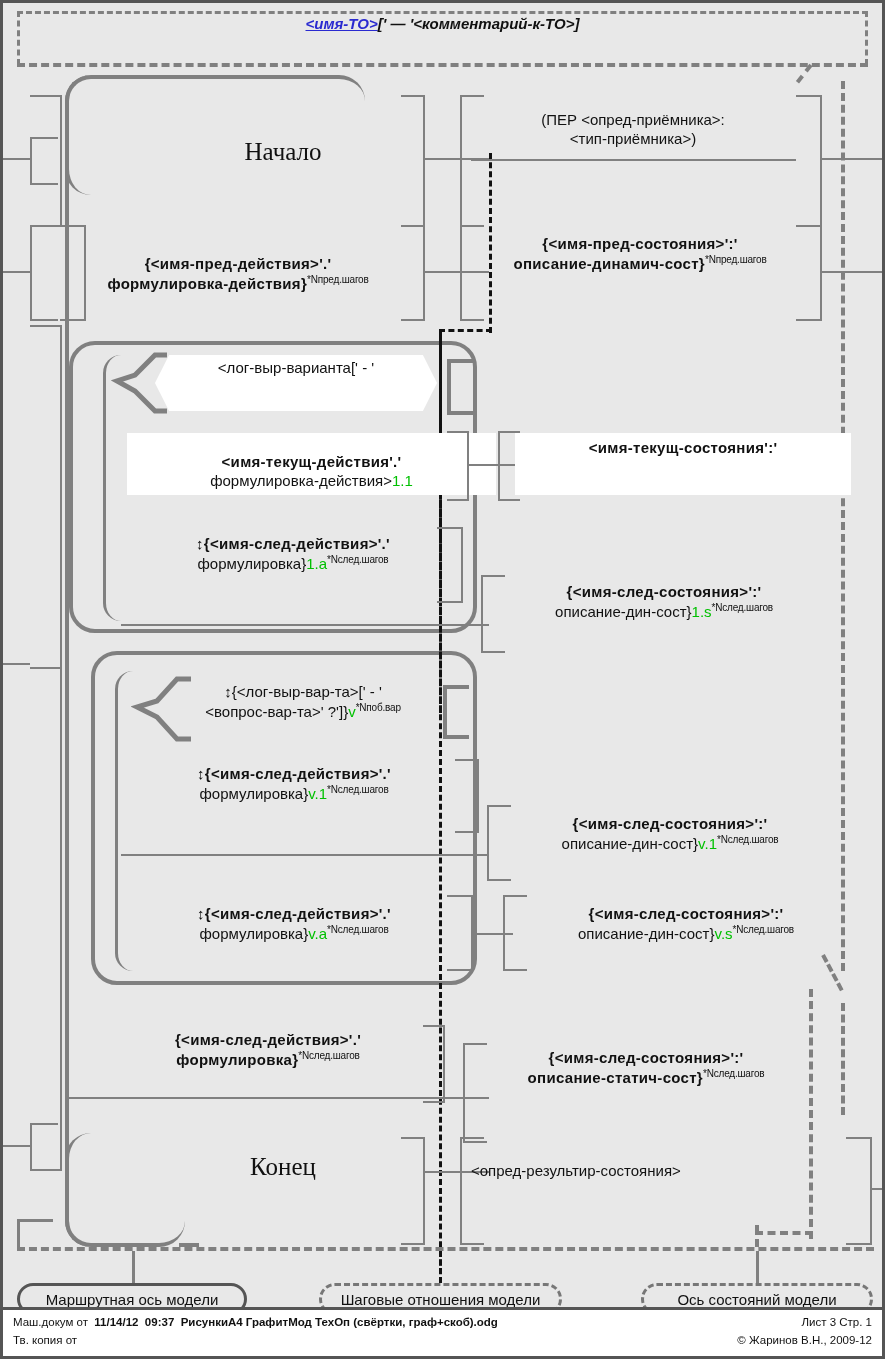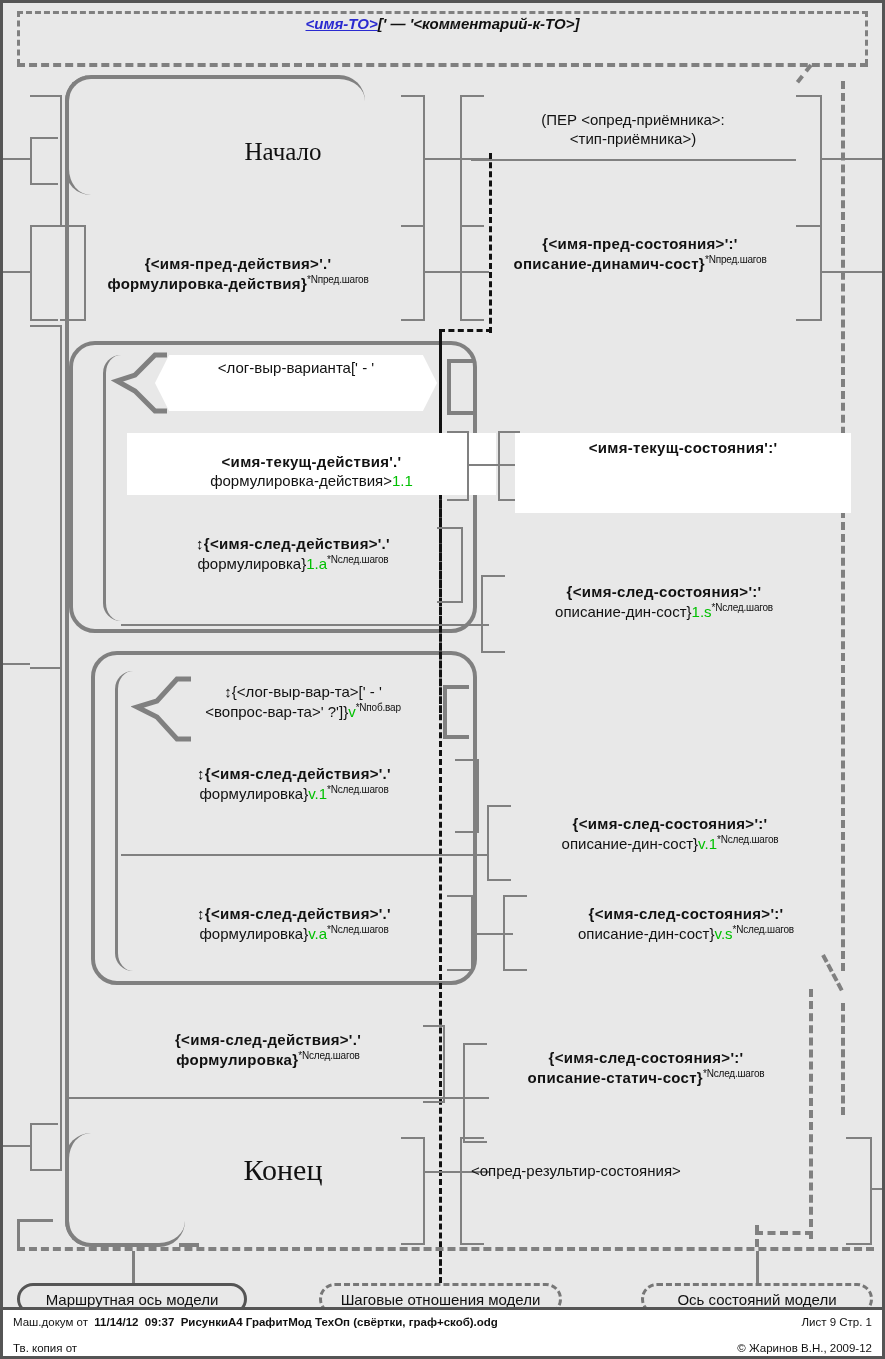--- a/index.html
+++ b/index.html
@@ -62,21 +62,21 @@
   .pill{position:absolute;height:32px;box-sizing:border-box;
         background:#e8e8e8;text-align:center;font-size:15px;line-height:28px;color:#111;}
   .pill.solid{border:3px solid #555;border-radius:16px;}
   .pill.dash{border:3px dashed #555;border-radius:16px;}
 
   
   #ftr{position:absolute;left:0;right:0;bottom:0;height:46px;background:#fff;
        border-top:3px solid #555;}
   #ftr .fl{position:absolute;left:10px;font-size:11.5px;color:#111;font-weight:bold;text-align:center;}
   #ftr .fr{position:absolute;right:10px;font-size:11.5px;color:#111;}
-  #ftr .r1{top:6px;} #ftr .r2{top:32px;}
+  #ftr .r1{top:6px;} #ftr .r2{top:24px;}
   #ftr .fl.r2{font-weight:normal;}
 </style>
 </head>
 <body>
 
 <div id="page">
 
   <div id="hdr">
     <div class="l2"><span class="blu">&lt;имя-ТО&gt;</span><span>[' — '&lt;комментарий-к-ТО&gt;]</span></div>
   </div>
@@ -154,21 +154,21 @@
   <div class="brk brk-l" style="left:444px;top:356px;width:22px;height:48px;border-color:#808080;border-width:4px;"></div>
 
   <div class="tb white" style="left:124px;top:430px;width:369px;height:62px;font-size:15px;padding-top:20px;box-sizing:border-box;">
     <div class="b">&lt;имя-текущ-действия'.'</div>
     <div><span>формулировка-действия&gt;</span><span class="grn">1.1</span></div>
   </div>
   <div class="brk brk-r" style="left:444px;top:428px;width:20px;height:66px;"></div>
   <div class="ln hln" style="left:464px;top:461px;width:50px;"></div>
 
   <div class="brk brk-l" style="left:495px;top:428px;width:20px;height:66px;"></div>
-  <div class="tb white" style="left:512px;top:430px;width:336px;height:80px;font-size:15px;padding-top:6px;box-sizing:border-box;">
+  <div class="tb white" style="left:512px;top:430px;width:336px;height:62px;font-size:15px;padding-top:6px;box-sizing:border-box;">
     <div class="b">&lt;имя-текущ-состояния':'</div>
   </div>
 
   <div class="tb" style="left:124px;top:532px;width:332px;font-size:15px;">
     <div class="b">↕{&lt;имя-след-действия&gt;'.'</div>
     <div><span>формулировка}</span><span class="grn">1.a</span><span class="sup">*Nслед.шагов</span></div>
   </div>
   <div class="brk brk-r" style="left:434px;top:524px;width:24px;height:72px;"></div>
   <div class="ln hln" style="left:118px;top:621px;width:368px;"></div>
 
@@ -223,21 +223,21 @@
   <div class="ln hln" style="left:66px;top:1094px;width:420px;"></div>
 
   <div class="brk brk-l" style="left:460px;top:1040px;width:22px;height:96px;"></div>
   <div class="tb" style="left:468px;top:1046px;width:350px;font-size:15px;">
     <div class="b">{&lt;имя-след-состояния&gt;':'</div>
     <div><span class="b">описание-статич-сост}</span><span class="sup">*Nслед.шагов</span></div>
   </div>
   <div class="dashv-g" style="left:838px;top:1000px;height:112px;"></div>
 
   <div class="brk brk-l" style="left:27px;top:1120px;width:26px;height:44px;"></div>
-  <div class="tb serif" style="left:150px;top:1148px;width:260px;font-size:30px;">Конец</div>
+  <div class="tb serif" style="left:150px;top:1148px;width:260px;font-size:25px;">Конец</div>
   <div class="brk brk-r" style="left:398px;top:1134px;width:22px;height:104px;"></div>
   <div class="ln hln" style="left:420px;top:1168px;width:66px;"></div>
   <div class="brk brk-l" style="left:457px;top:1134px;width:22px;height:104px;"></div>
   <div class="tb" style="left:468px;top:1159px;width:340px;font-size:15px;text-align:left;">&lt;опред-результир-состояния&gt;</div>
   <div class="brk brk-r" style="left:843px;top:1134px;width:24px;height:104px;"></div>
   <div class="ln hln" style="left:867px;top:1185px;width:18px;"></div>
 
   <div class="ln hln" style="left:817px;top:155px;width:68px;"></div>
   <div class="ln hln" style="left:817px;top:268px;width:68px;"></div>
   <div class="ln hln" style="left:0px;top:155px;width:27px;"></div>
@@ -262,17 +262,17 @@
   <div class="ln vln" style="left:753px;top:1248px;width:3px;height:32px;background:#808080;"></div>
 
   <div id="ftr">
     <div class="fl r1">
       <span style="font-weight:normal">Маш.докум от</span>
       &nbsp;<span>11/14/12</span>
       &nbsp;<span>09:37</span>
       &nbsp;<span>РисункиА4 ГрафитМод ТехОп (свёртки, граф+скоб).odg</span>
     </div>
     <div class="fl r2">Тв. копия от</div>
-    <div class="fr r1">Лист 9 Стр. 1</div>
+    <div class="fr r1">Лист 3 Стр. 1</div>
     <div class="fr r2">© Жаринов В.Н., 2009-12</div>
   </div>
 
 </div>
 
 </body></html>

